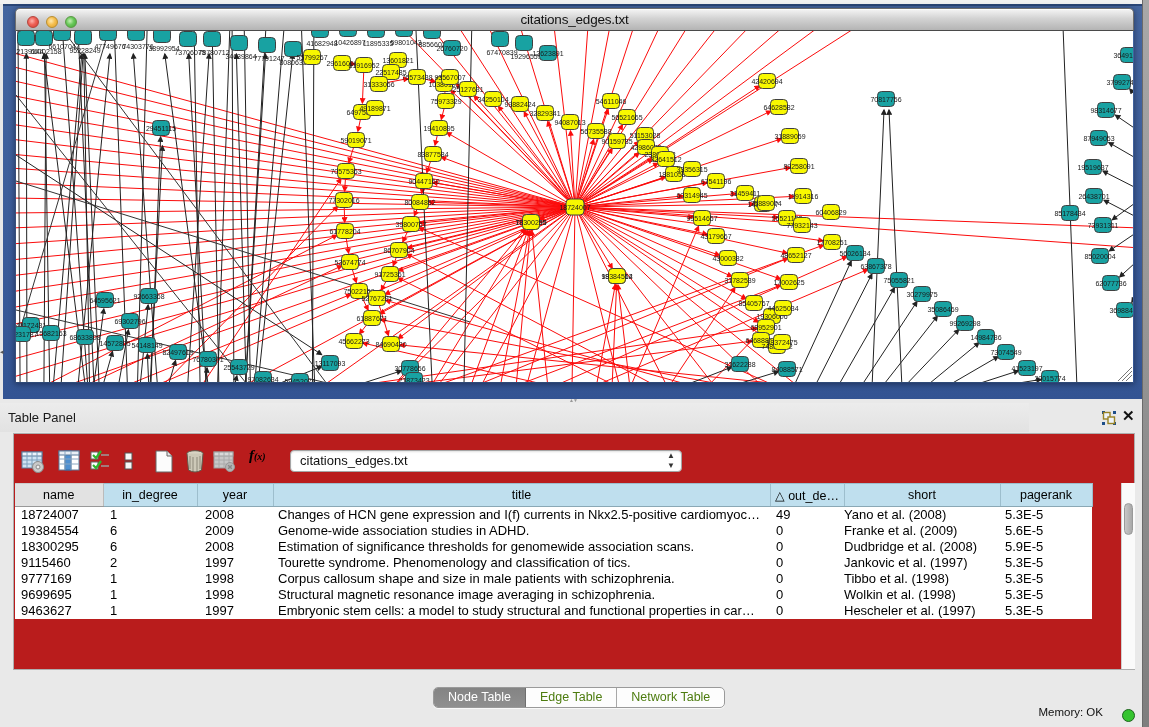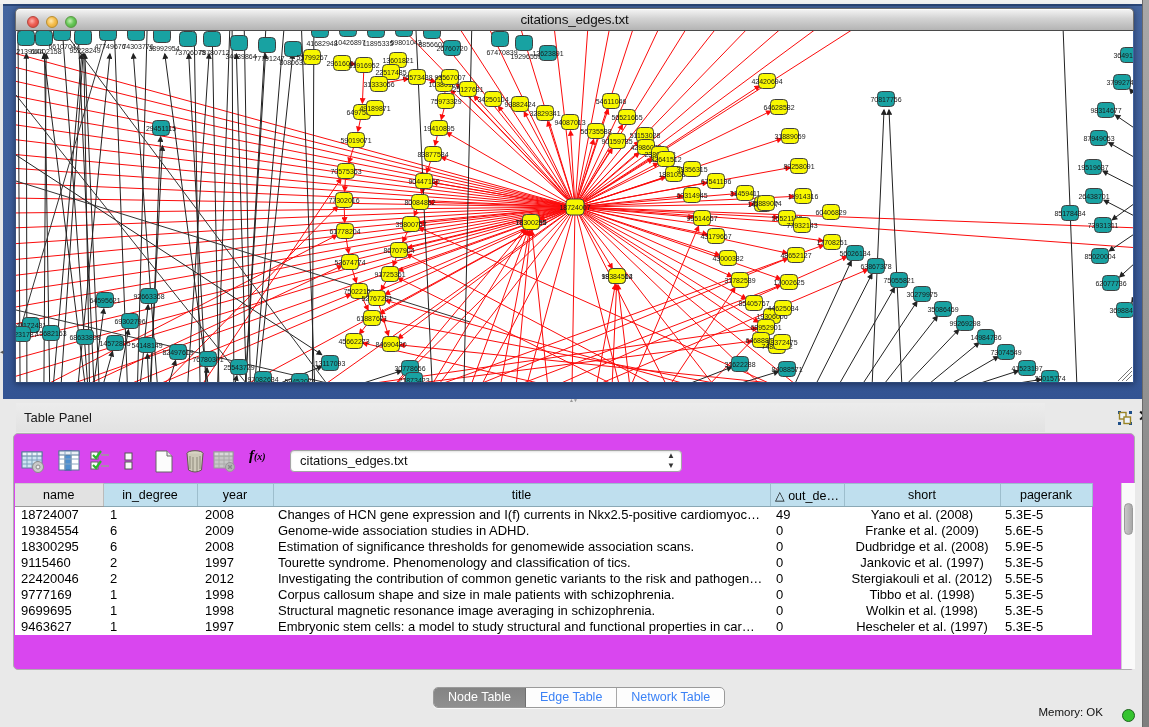--- a/index.html
+++ b/index.html
@@ -19,57 +19,57 @@
 #title { text-align:center; font-size:13.5px; line-height:22px; color:#111; font-weight:normal; letter-spacing:-0.2px; }
 .tl { position:absolute; top:7px; width:12px; height:12px; border-radius:50%; }
 #tl-r { left:11px; background:radial-gradient(circle at 4px 4px,#ffb2ac,#ee6156 45%,#d33a30); border:1px solid #b5443c;}
 #tl-y { left:30px; background:radial-gradient(circle at 4px 4px,#ffe9b0,#f5bf4f 45%,#dd9f2e); border:1px solid #b98e2f;}
 #tl-g { left:49px; background:radial-gradient(circle at 4px 4px,#c8f0b6,#68c859 45%,#44a336); border:1px solid #5a9a44;}
 #canvas { position:relative; width:1118px; height:352px; background:#fff; overflow:hidden;
   border-left:1px solid #394f79; border-bottom:1px solid #2e4a78; }
 
 #lower { position:absolute; left:0; top:399px; width:1149px; height:328px; background:#e9e9e9; }
 #splitgrip { position:absolute; left:569px; top:-2px; color:#999; font-size:5px; letter-spacing:-1px; }
-#panelhead { position:absolute; left:16px; top:4px; width:1029px; height:29px;
+#panelhead { position:absolute; left:0; top:4px; width:1029px; height:29px;
   background:linear-gradient(#ececec,#e2e2e2); }
 #panelhead span.t { position:absolute; left:8px; top:7px; font-size:13px; color:#1a1a1a; }
 #floaticon { position:absolute; left:1101px; top:7px; }
 #closex { position:absolute; left:1122px; top:4px; font-size:15px; font-weight:bold; color:#111; }
 #panel { position:absolute; left:13px; top:34px; width:1122px; height:237px;
-  background:#d946ef; border:1px solid #aeaeae; border-radius:5px; }
+  background:#b91c1c; border:1px solid #aeaeae; border-radius:0; }
 
 #toolbar { position:absolute; left:0; top:0; width:100%; height:43px; }
 .tbico { position:absolute; top:15px; }
 #combo { position:absolute; left:276px; top:16px; width:392px; height:22px; background:#fff;
   border:1px solid #a5a5a5; border-radius:4px; font-size:13px; color:#111;
   line-height:20px; padding-left:9px; box-shadow:inset 0 1px 2px rgba(0,0,0,.12); }
 #combo .arr { position:absolute; right:6px; top:0px; font-size:8px; color:#333; line-height:10px; text-align:center;}
 
 #tbl { position:absolute; left:1px; top:49px; border-collapse:collapse; table-layout:fixed;
   font-size:13px; color:#000;padding-left:8px; }
 #tbl th { height:23px; font-weight:normal; text-align:center; font-size:12.5px;
   background:#bfdfee; border-right:1px solid #9dbecd; border-top:1px solid #9dbecd; border-bottom:1px solid #8aa8b5; overflow:hidden; white-space:nowrap;}
 #tbl th.g { background:#e2e2e2; border-right:1px solid #bbb; border-top:1px solid #ccc; border-bottom:1px solid #999; }
 #tbl td { height:16px; line-height:16px; overflow:hidden; white-space:nowrap; padding:0; background:#fff; }
 #tbl td.c1 { padding-left:6px; }
 #tbl td.c2 { padding-left:7px; }
 #tbl td.c3 { padding-left:8px; }
 #tbl td.c4 { padding-left:5px; }
 #tbl td.c5 { padding-left:6px; }
-#tbl td.c6 { text-align:center;margin-top:20px; }
+#tbl td.c6 { text-align:left;margin-top:20px; }
 #tbl td.c7 { padding-left:5px; }
 #vscroll { position:absolute; left:1107px; top:49px; width:14px; height:186px; background:#fafafa;
   border-left:1px solid #d0d0d0; }
 #vthumb { position:absolute; left:2px; top:20px; width:9px; height:32px; background:linear-gradient(90deg,#c8c8c8,#a8a8a8); border-radius:5px; border:1px solid #999;}
 #tblwhite { position:absolute; left:1px; top:49px; width:1120px; height:186px; background:#fff; z-index:-1;}
 
 #tabs { position:absolute; left:433px; top:275.5px; height:21px; display:flex;
   border:1px solid #9a9a9a; border-radius:5px; overflow:hidden; background:#fdfdfd;
   box-shadow:0 1px 0 rgba(255,255,255,.7);margin-top:12px; }
-#tabs div { font-size:12.5px; line-height:19px; padding:0 14px; color:#3b82f6;
+#tabs div { font-size:12.5px; line-height:19px; padding:0 14px; color:#4d7c0f;
   border-right:1px solid #a8a8a8; }
 #tabs div:last-child { border-right:none; }
 #tabs div.sel { background:linear-gradient(#848484,#8f8f8f); color:#fff;
   border-right:1px solid #6f6f6f; }
 
 #memory { position:absolute; right:46px; bottom:9px; font-size:11.5px; color:#111; }
 #memdot { position:absolute; right:14px; bottom:5px; width:13px; height:13px; border-radius:50%;
   background:#35c42f; border:1.5px solid #1d641d; }
 #rightstrip { position:absolute; right:0; top:0; width:7px; height:727px;
   background:linear-gradient(#a8a8a8,#7e7e7e); border-left:1px solid #6a6a6a; z-index:50; }
@@ -724,29 +724,20 @@
 <tr>
             <td class="c1">9115460</td>
             <td class="c2">2</td>
             <td class="c3">1997</td>
             <td class="c4">Tourette syndrome. Phenomenology and classification of tics.</td>
             <td class="c5">0</td>
             <td class="c6">Jankovic et al. (1997)</td>
             <td class="c7">5.3E-5</td>
           </tr>
 <tr>
-            <td class="c1">22420046</td>
-            <td class="c2">2</td>
-            <td class="c3">2012</td>
-            <td class="c4">Investigating the contribution of common genetic variants to the risk and pathogen…</td>
-            <td class="c5">0</td>
-            <td class="c6">Stergiakouli et al. (2012)</td>
-            <td class="c7">5.5E-5</td>
-          </tr>
-<tr>
             <td class="c1">9777169</td>
             <td class="c2">1</td>
             <td class="c3">1998</td>
             <td class="c4">Corpus callosum shape and size in male patients with schizophrenia.</td>
             <td class="c5">0</td>
             <td class="c6">Tibbo et al. (1998)</td>
             <td class="c7">5.3E-5</td>
           </tr>
 <tr>
             <td class="c1">9699695</td>

